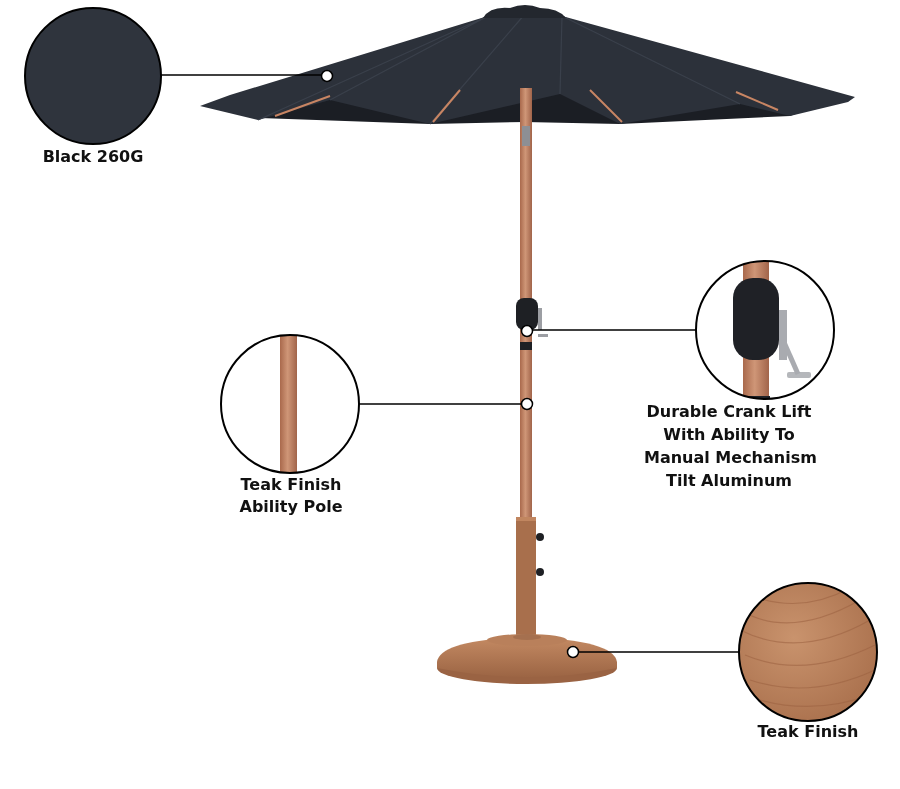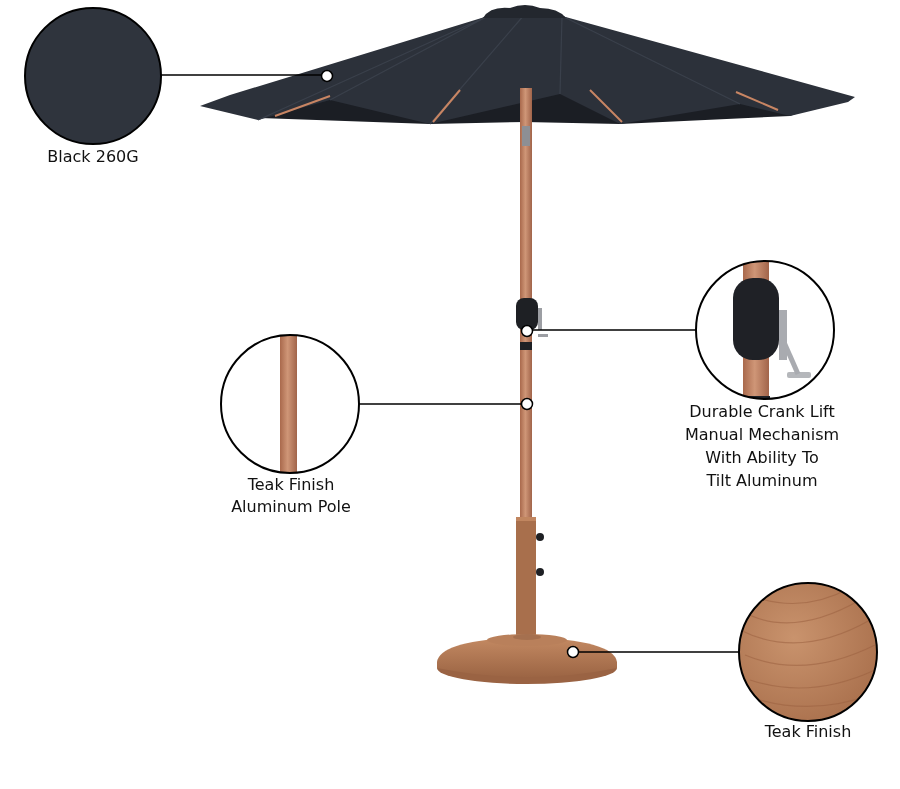--- a/index.html
+++ b/index.html
@@ -3,20 +3,21 @@
 <meta charset="utf-8">
 <style>
   html, body { margin: 0; padding: 0; background: #ffffff; }
   body { width: 900px; height: 789px; position: relative; overflow: hidden;
          font-family: "Liberation Sans", "DejaVu Sans", sans-serif; }
   .stage { position: absolute; left: 0; top: 0; width: 900px; height: 789px; }
   .label {
     position: absolute; text-align: center; color: #111;
     font-size: 16px; line-height: 22px; white-space: nowrap;
     font-family: "DejaVu Sans", sans-serif;
+    font-weight: bold;
   }
   .label span { display: block; }
 </style>
 </head>
 <body>
 
 <div class="stage">
   <svg width="900" height="789" viewBox="0 0 900 789" xmlns="http://www.w3.org/2000/svg" style="position:absolute;left:0;top:0">
     <defs>
       <clipPath id="c-fabric">
@@ -134,28 +135,28 @@
       <circle cx="808" cy="652" r="69" fill="none" stroke="#000" stroke-width="2"></circle>
       <line x1="578" y1="652" x2="739" y2="652" stroke="#000" stroke-width="1.5"></line>
       <circle cx="573" cy="652" r="5.5" fill="#fff" stroke="#000" stroke-width="1.5"></circle>
     </g>
   </svg>
 
   <div class="label" style="left:18px; top:146px; width:150px;">
     <span>Black 260G</span>
   </div>
 
-  <div class="label" style="left:677px; top:400px; width:170px; line-height:23px;">
+  <div class="label" style="left:644px; top:400px; width:170px; line-height:23px;">
     <span>Durable Crank Lift</span>
+    <span>With Ability To</span>
     <span>Manual Mechanism</span>
-    <span>With Ability To</span>
     <span>Tilt Aluminum</span>
   </div>
 
   <div class="label" style="left:216px; top:474px; width:150px;">
     <span>Teak Finish</span>
-    <span>Aluminum Pole</span>
+    <span>Ability Pole</span>
   </div>
 
   <div class="label" style="left:718px; top:721px; width:180px;">
     <span>Teak Finish</span>
   </div>
 </div>
 
 </body></html>

